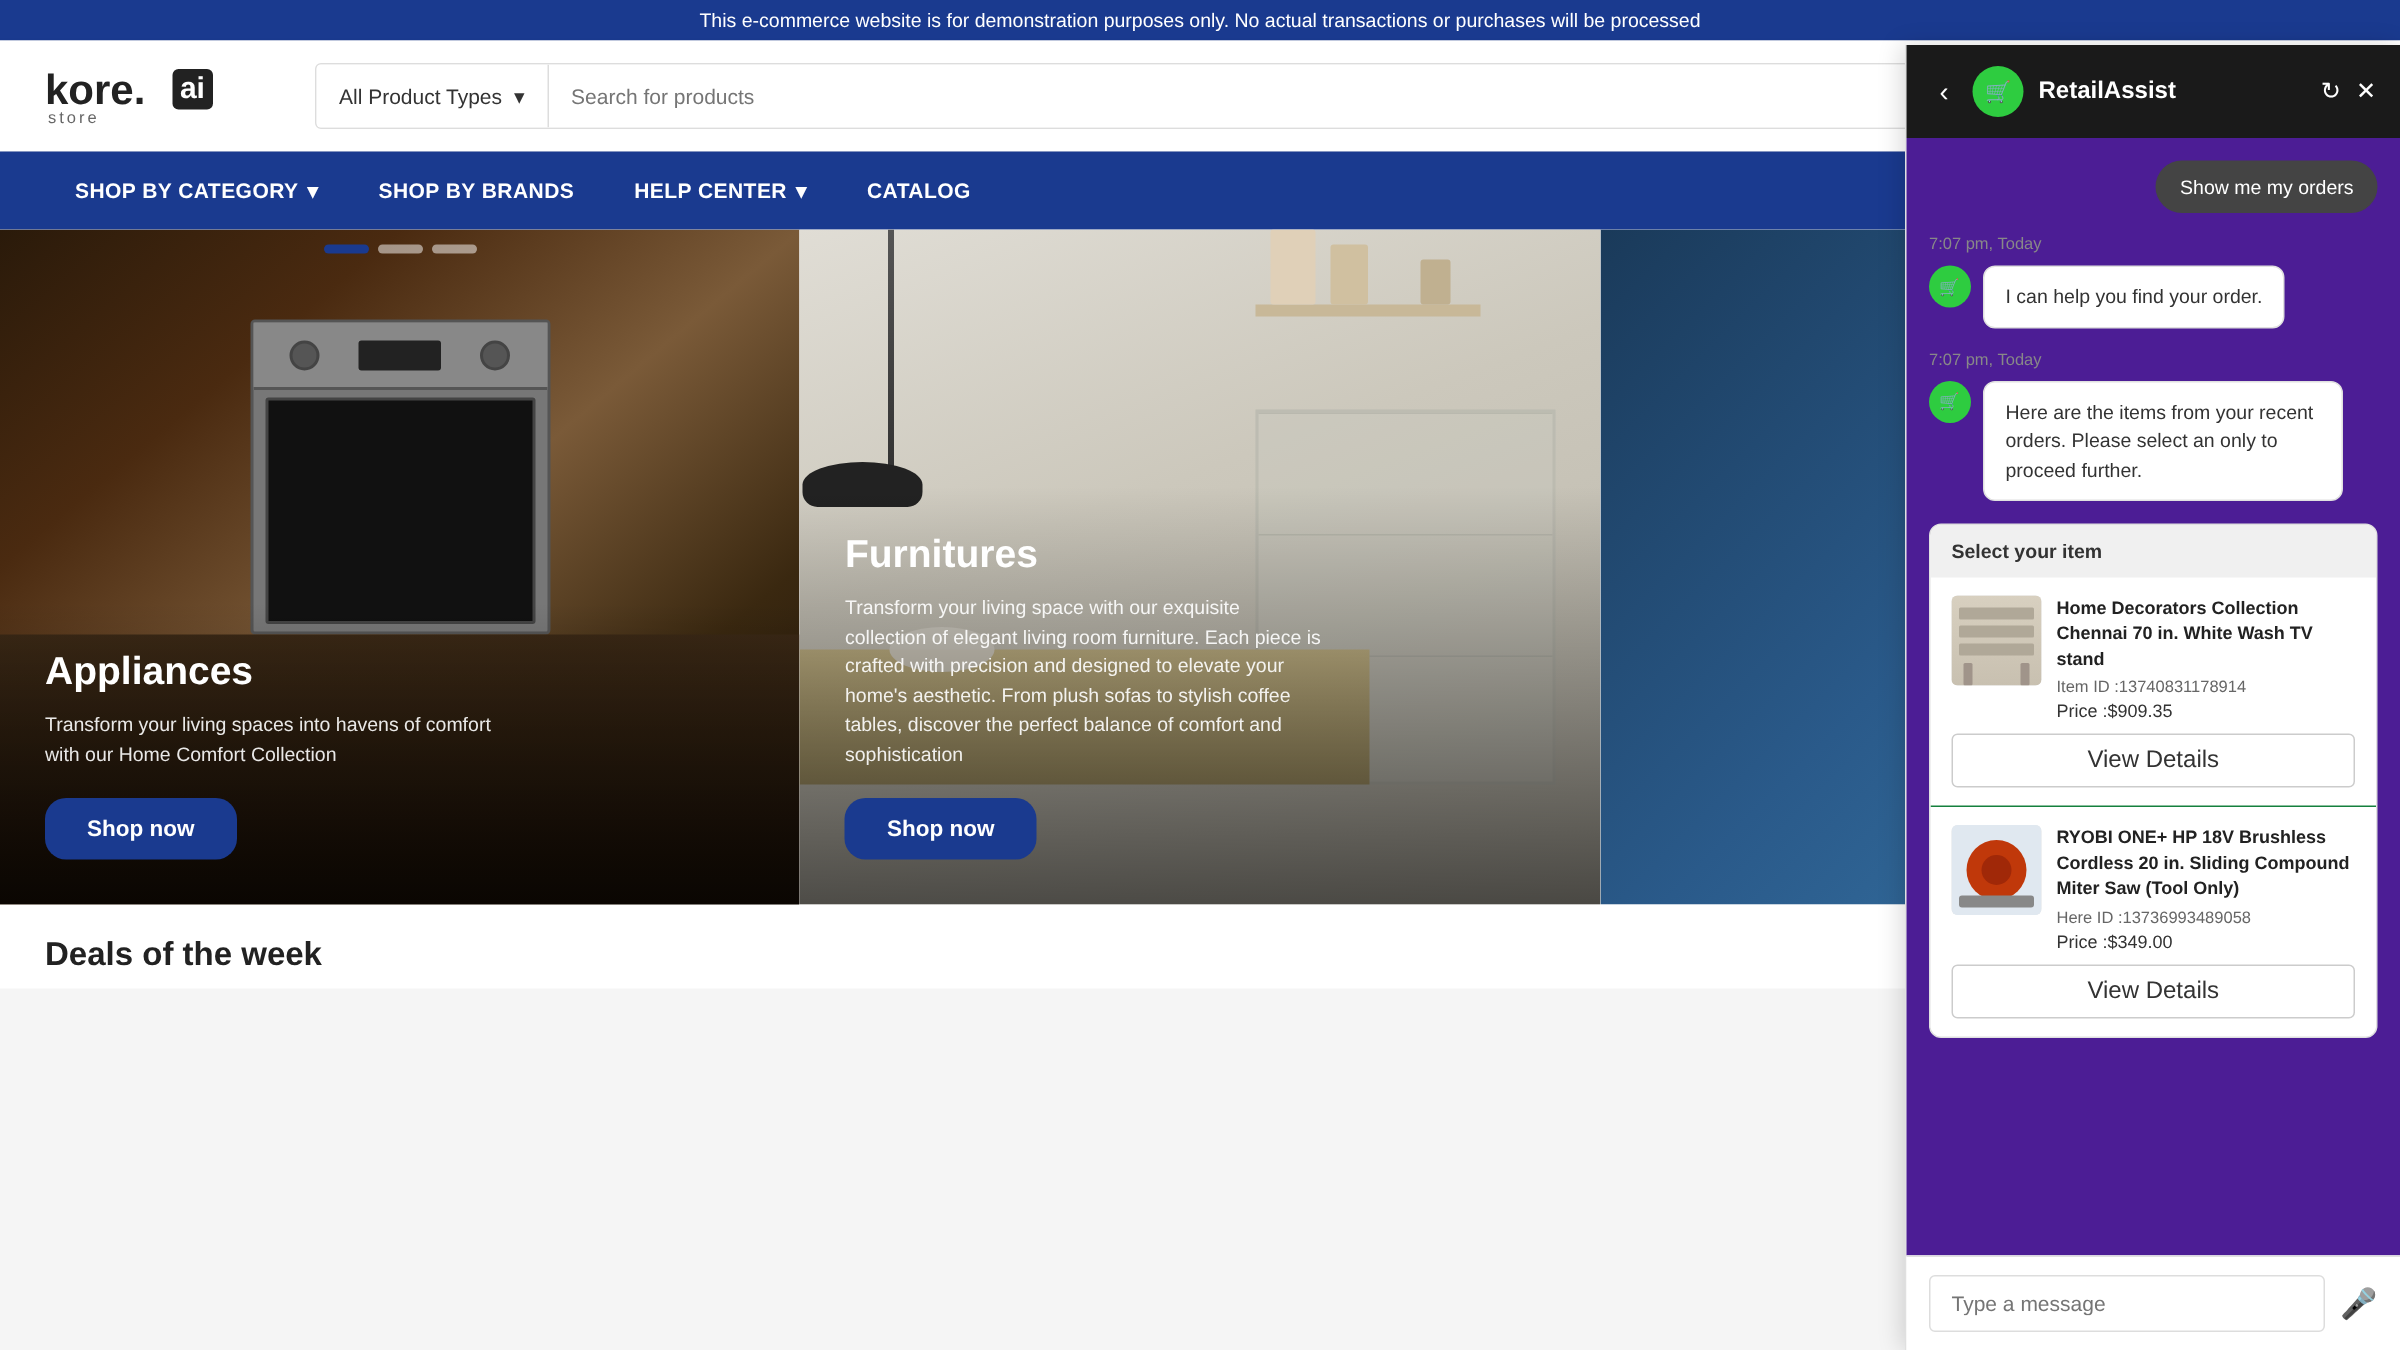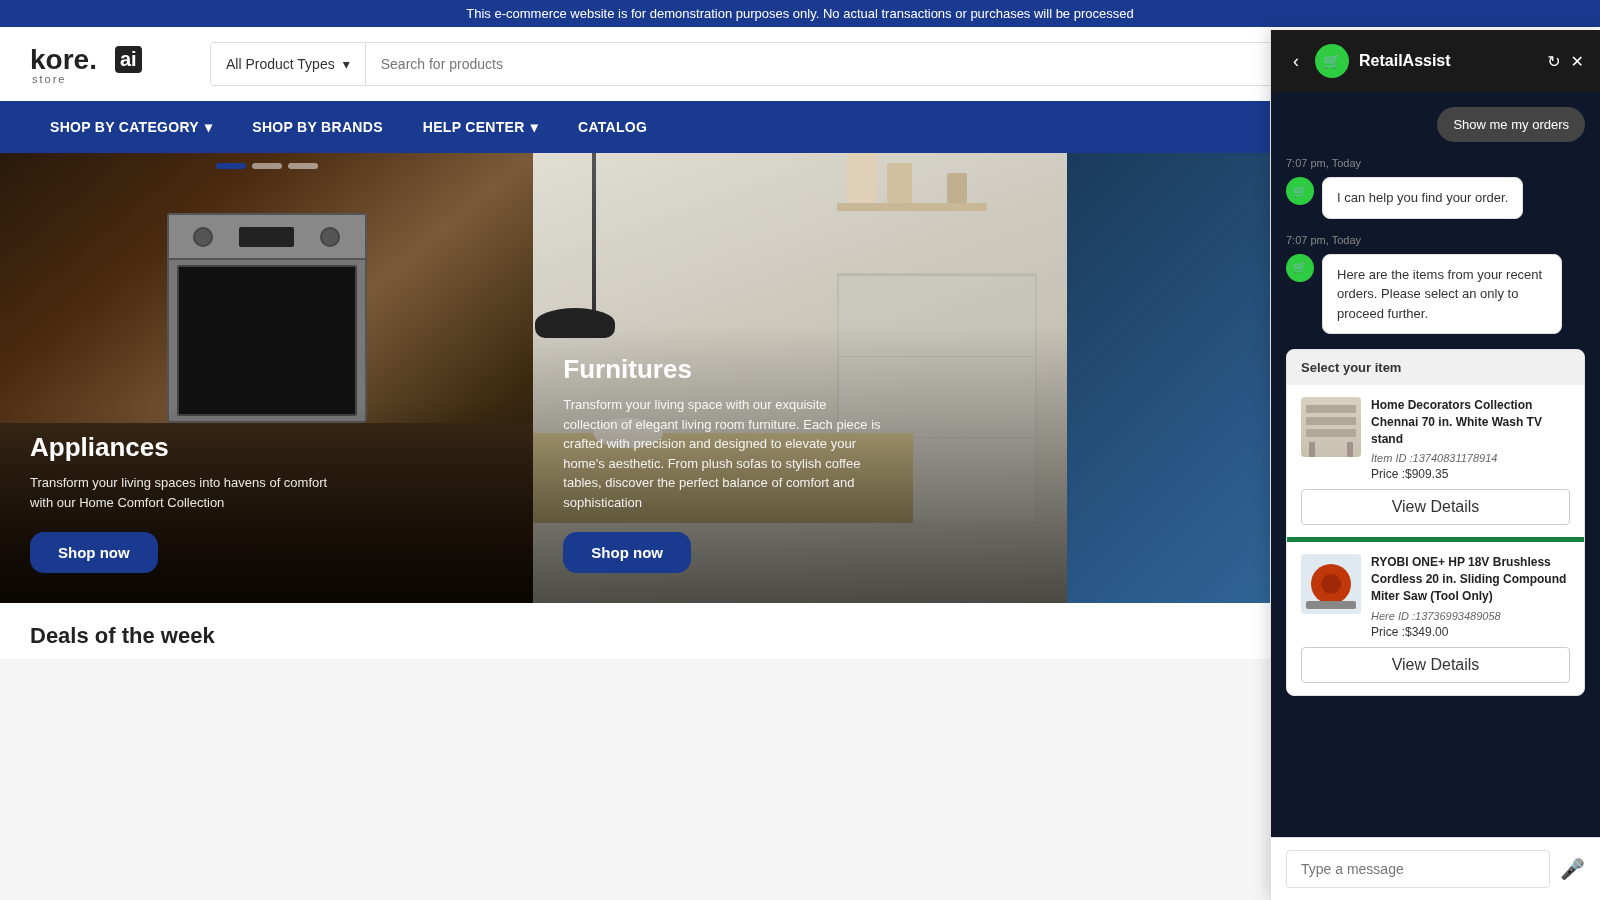--- a/index.html
+++ b/index.html
@@ -265,21 +265,21 @@
       border: none;
       color: white;
       font-size: 16px;
       cursor: pointer;
     }
 
     .chat-body {
       flex: 1;
       overflow-y: auto;
       padding: 15px;
-      background: #0f172a;
+      background: #4c1d95;
     }
 
     .show-orders-bubble {
       background: #444;
       color: white;
       padding: 10px 16px;
       border-radius: 20px;
       display: inline-block;
       font-size: 13px;
       margin-bottom: 15px;
@@ -335,21 +335,21 @@
     .select-item-header {
       background: #f0f0f0;
       padding: 10px 14px;
       font-size: 13px;
       font-weight: 600;
       color: #333;
     }
 
     .product-card {
       padding: 12px 14px;
-      border-bottom: 5px solid #15803d;
+      border-bottom: 1px solid #15803d;
     }
 
     .product-card:last-child { border-bottom: none; }
 
     .product-card-inner {
       display: flex;
       gap: 10px;
       margin-bottom: 8px;
     }
 
@@ -398,21 +398,20 @@
       font-weight: 600;
       color: #222;
       line-height: 1.4;
       margin-bottom: 5px;
     }
 
     .product-id {
       font-size: 11px;
       color: #666;
       margin-bottom: 3px;
-      font-style: italic;
     }
 
     .product-price {
       font-size: 12px;
       color: #333;
     }
 
     .view-details-btn {
       width: 100%;
       background: white;

